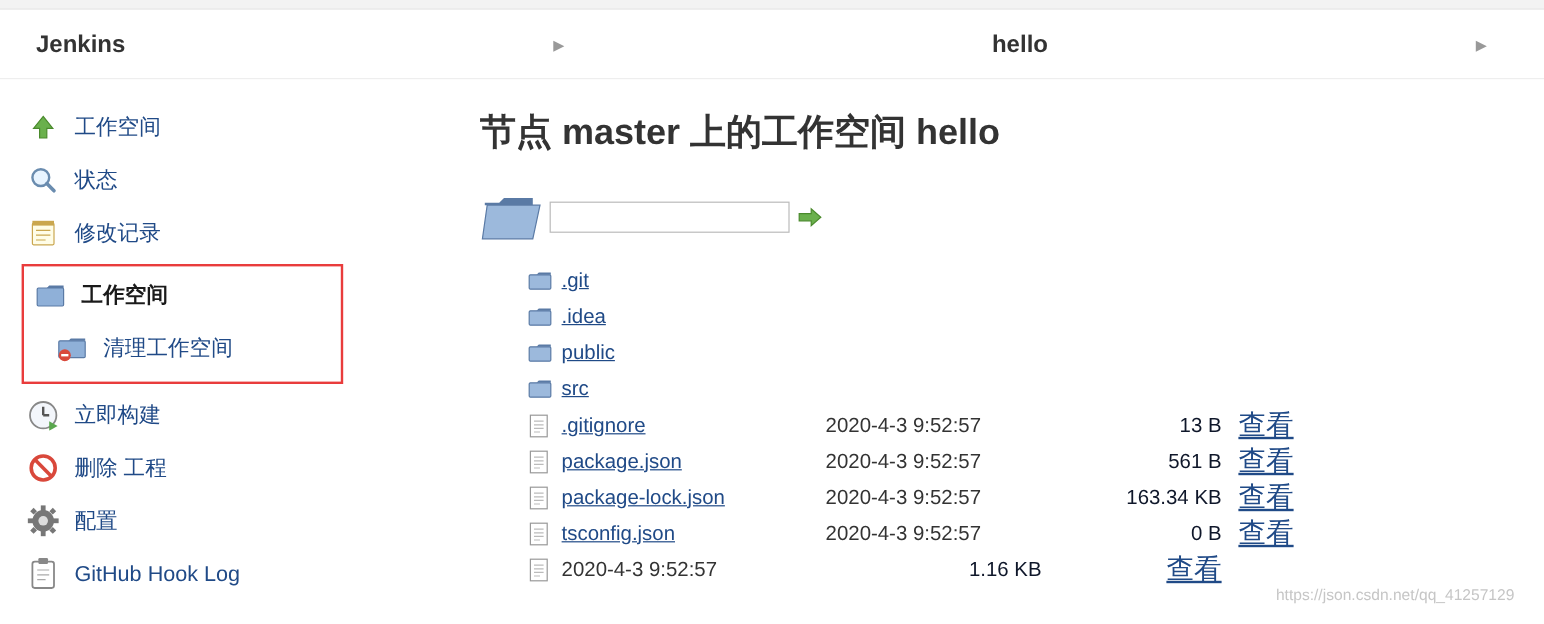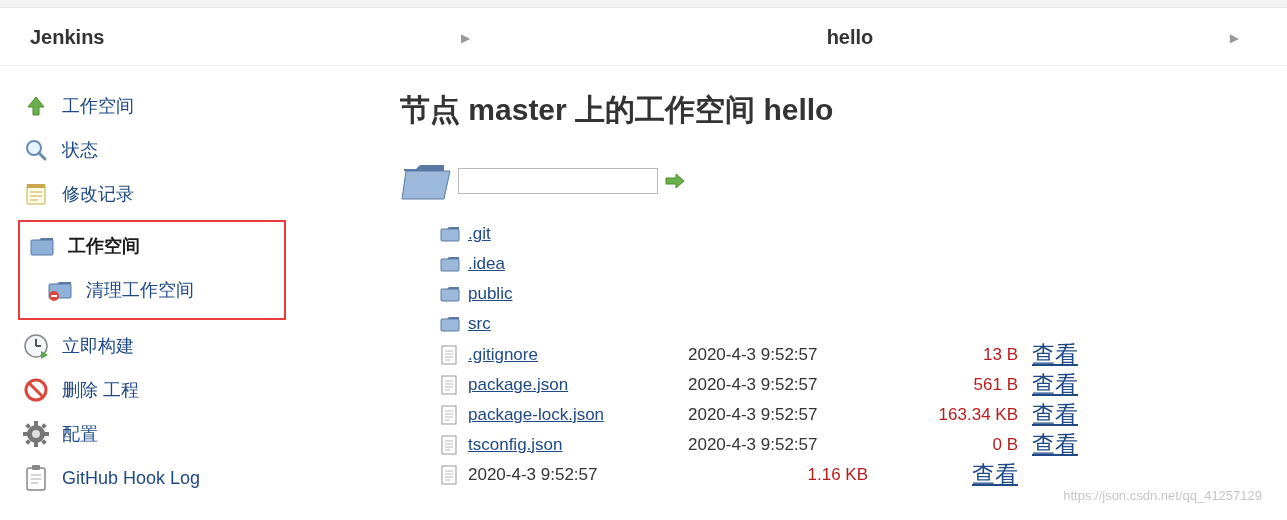--- a/index.html
+++ b/index.html
@@ -17,21 +17,21 @@
   .side-sub { margin-left: 4px; }
   .highlight-box { border: 2px solid #e93c3c; padding: 2px 4px 6px 4px; margin: 4px 0; width: 268px; }
   .main { flex: 1; padding-left: 20px; padding-right: 35px; }
   .page-title { font-size: 30px; font-weight: bold; margin: 6px 0 28px 0; }
   .path-row { display: flex; align-items: center; gap: 6px; margin-bottom: 16px; }
   .path-input { width: 200px; height: 26px; border: 1px solid #bbb; padding: 2px 6px; font-size: 14px; }
   .file-list { margin-left: 40px; }
   .file-row { display: grid; grid-template-columns: 28px 220px 180px 150px 60px; align-items: center; height: 30px; }
   .file-link { color: #204a87; text-decoration: underline; font-size: 17px; }
   .file-date { color: #333; font-size: 17px; }
-  .file-size { color: #b91c1c; font-size: 17px; text-align: right; }
+  .file-size { color: #0f172a; font-size: 17px; text-align: right; }
   .file-view { color: #204a87; text-decoration: underline; font-size: 23px; text-align: right; }
   .watermark { position: absolute; right: 25px; top: 488px; color: #c6c6c6; font-size: 13px; }
   svg { display: block; }
 </style>
 </head>
 <body>
 
 <div class="top-bar"></div>
 
 <div class="breadcrumbs">

